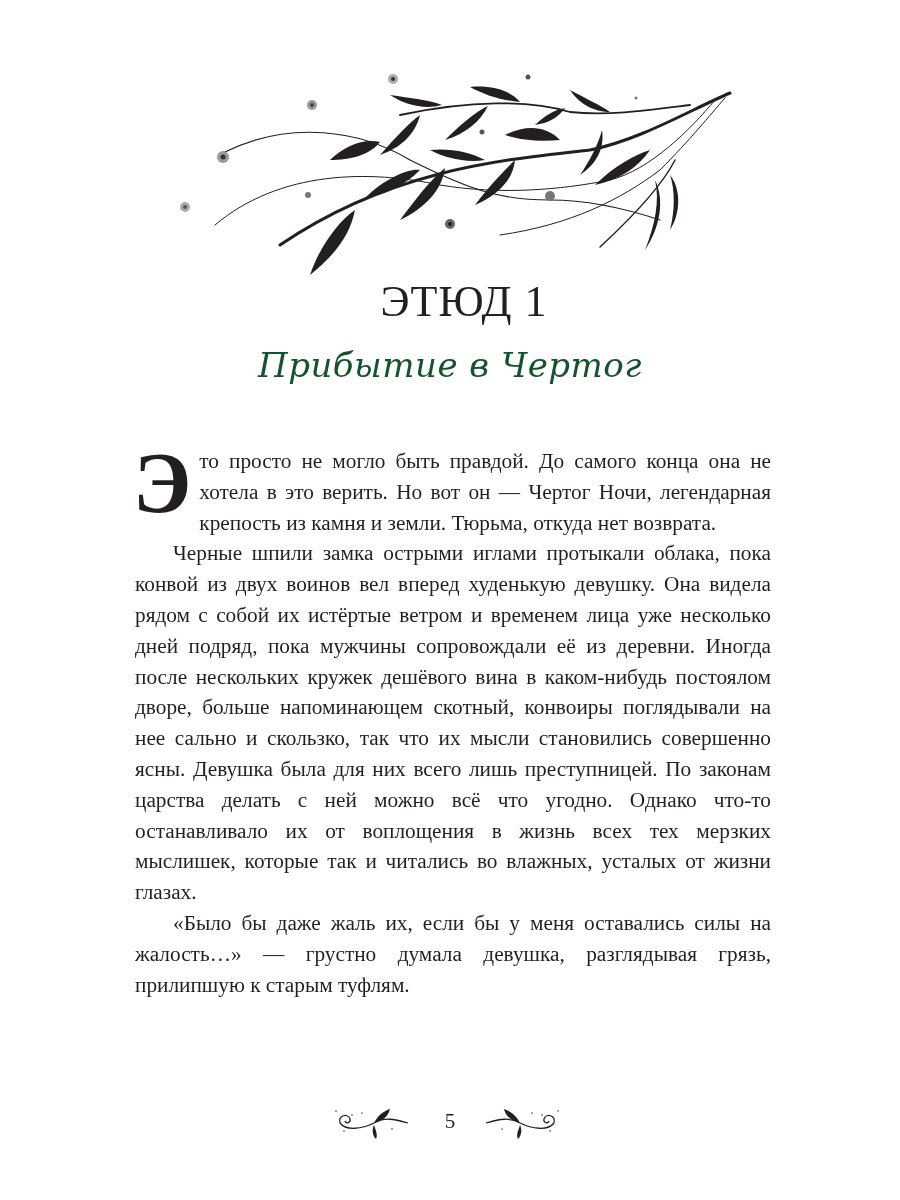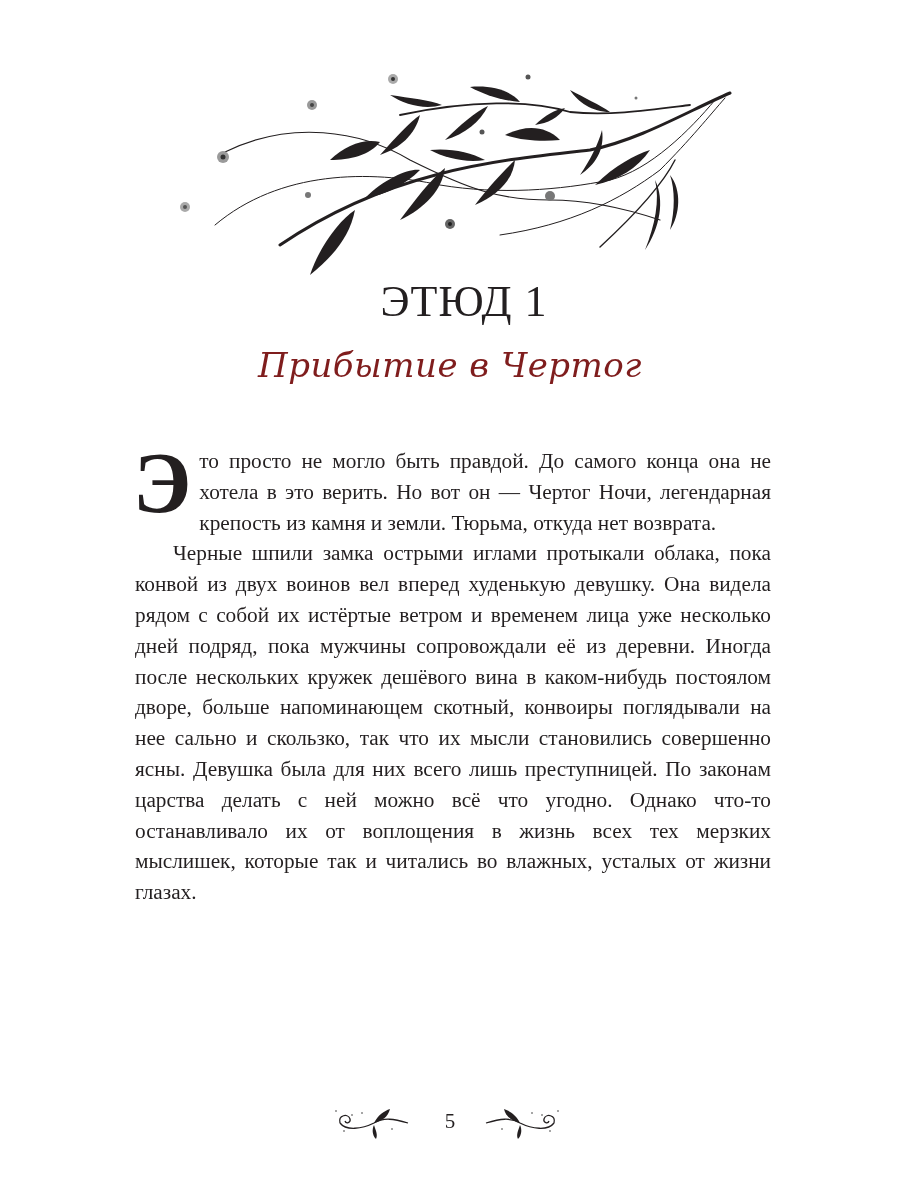--- a/index.html
+++ b/index.html
@@ -1,19 +1,19 @@
 <!DOCTYPE html>
 <html><head>
 <meta charset="utf-8">
 <style>
   html, body { margin: 0; padding: 0; background: #ffffff; }
   body { width: 900px; height: 1200px; position: relative; overflow: hidden; font-family: "Liberation Serif", "DejaVu Serif", serif; color: #231f20; }
   .ornament { position: absolute; left: 170px; top: 60px; width: 580px; height: 220px; }
   .chapter-title { position: absolute; left: 0; width: 900px; top: 276px; text-align: center; font-size: 44px; letter-spacing: 1px; font-family: "Liberation Serif", serif; color: #231f20; margin-left: 14px; }
-  .chapter-subtitle { position: absolute; left: 0; width: 900px; top: 345px; text-align: center; font-size: 34px; font-style: italic; font-family: "DejaVu Serif", serif; color: #7f1d1d; letter-spacing: 0.5px; }
+  .chapter-subtitle { position: absolute; left: 0; width: 900px; top: 345px; text-align: center; font-size: 34px; font-style: italic; font-family: "DejaVu Serif", serif; color: #14532d; letter-spacing: 0.5px; }
   .body-text { position: absolute; left: 135px; width: 636px; top: 446px; font-size: 21.3px; line-height: 30.8px; text-align: justify; }
   .body-text p { margin: 0; text-indent: 38px; }
   .body-text p.first { text-indent: 0; }
   .dropcap { float: left; font-size: 86px; line-height: 62px; height: 62px; margin: 6px 8px 0 -2px; font-family: "Liberation Serif", serif; font-weight: bold; }
   .footer { position: absolute; left: 0; width: 900px; top: 1100px; height: 50px; }
   .page-number { position: absolute; left: 0; width: 900px; top: 1109px; text-align: center; font-size: 21px; }
   .flourish { position: absolute; top: 1103px; width: 80px; height: 36px; }
 </style>
 </head>
 <body>
@@ -67,20 +67,21 @@
     <circle cx="466" cy="38" r="1.5" fill="#777"></circle>
   </g>
 </svg>
 
 <div class="chapter-title">ЭТЮД 1</div>
 <div class="chapter-subtitle">Прибытие в Чертог</div>
 
 <div class="body-text">
   <p class="first"><span class="dropcap">Э</span><span>то просто не могло быть правдой. До самого конца она не хотела в это верить. Но вот он — Чертог Ночи, легендарная крепость из камня и земли. Тюрьма, откуда нет возврата.</span></p>
   <p>Черные шпили замка острыми иглами протыкали облака, пока конвой из двух воинов вел вперед худенькую девушку. Она видела рядом с собой их истёртые ветром и временем лица уже несколько дней подряд, пока мужчины сопровождали её из деревни. Иногда после нескольких кружек дешёвого вина в каком-нибудь постоялом дворе, больше напоминающем скотный, конвоиры поглядывали на нее сально и скользко, так что их мысли становились совершенно ясны. Девушка была для них всего лишь преступницей. По законам царства делать с ней можно всё что угодно. Однако что-то останавливало их от воплощения в жизнь всех тех мерзких мыслишек, которые так и читались во влажных, усталых от жизни глазах.</p>
+  <p>«Было бы даже жаль их, если бы у меня оставались силы на жалость…» — грустно думала девушка, разглядывая грязь, прилипшую к старым туфлям.</p>
 </div>
 
 <div class="footer"></div>
 <svg class="flourish" style="left:332px;" viewBox="0 0 80 36" xmlns="http://www.w3.org/2000/svg">
   <g fill="none" stroke="#231f20" stroke-width="1.3">
     <path d="M8 20 C 6 12, 16 10, 18 16 C 19 20, 14 21, 13 18"></path>
     <path d="M8 20 C 14 28, 30 26, 42 20 C 52 14, 62 16, 76 20"></path>
   </g>
   <g fill="#231f20">
     <path d="M42 20 C 46 12, 52 8, 58 6 C 56 14, 50 18, 42 20 Z"></path>

